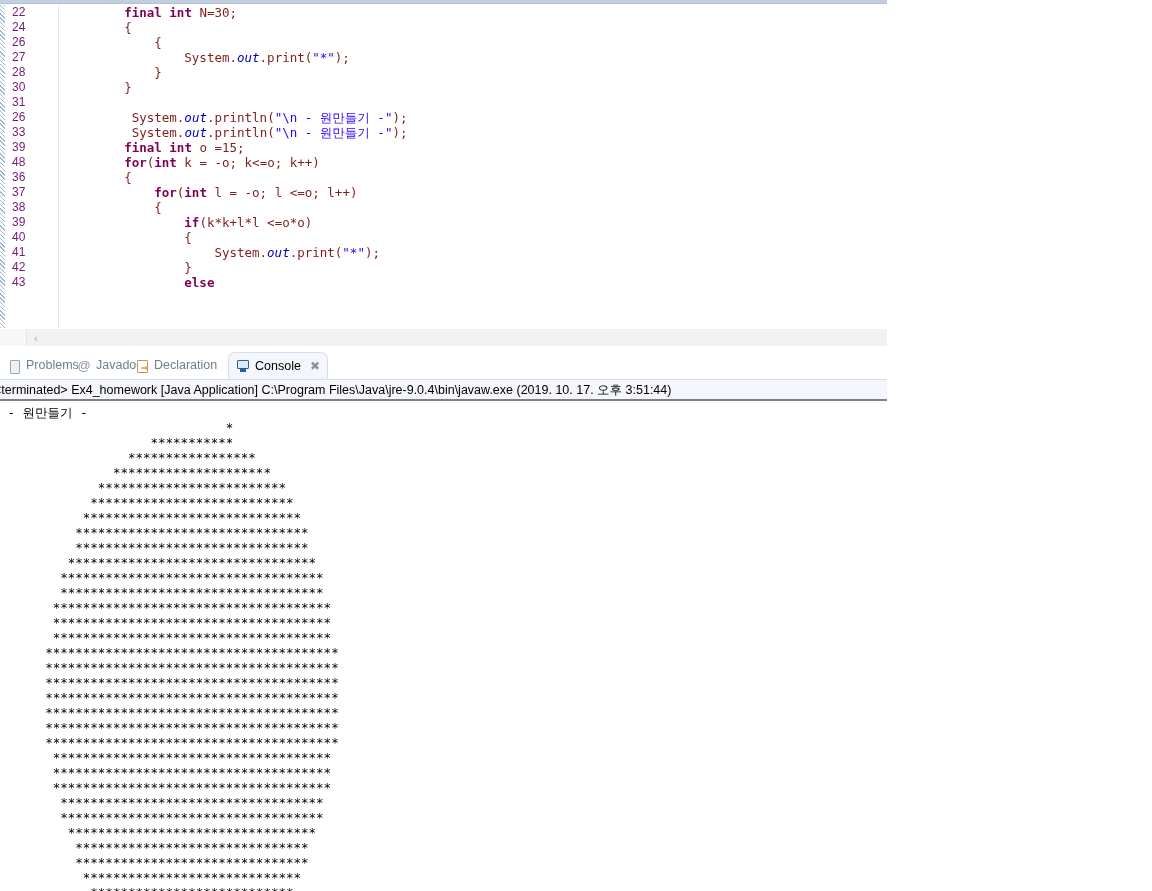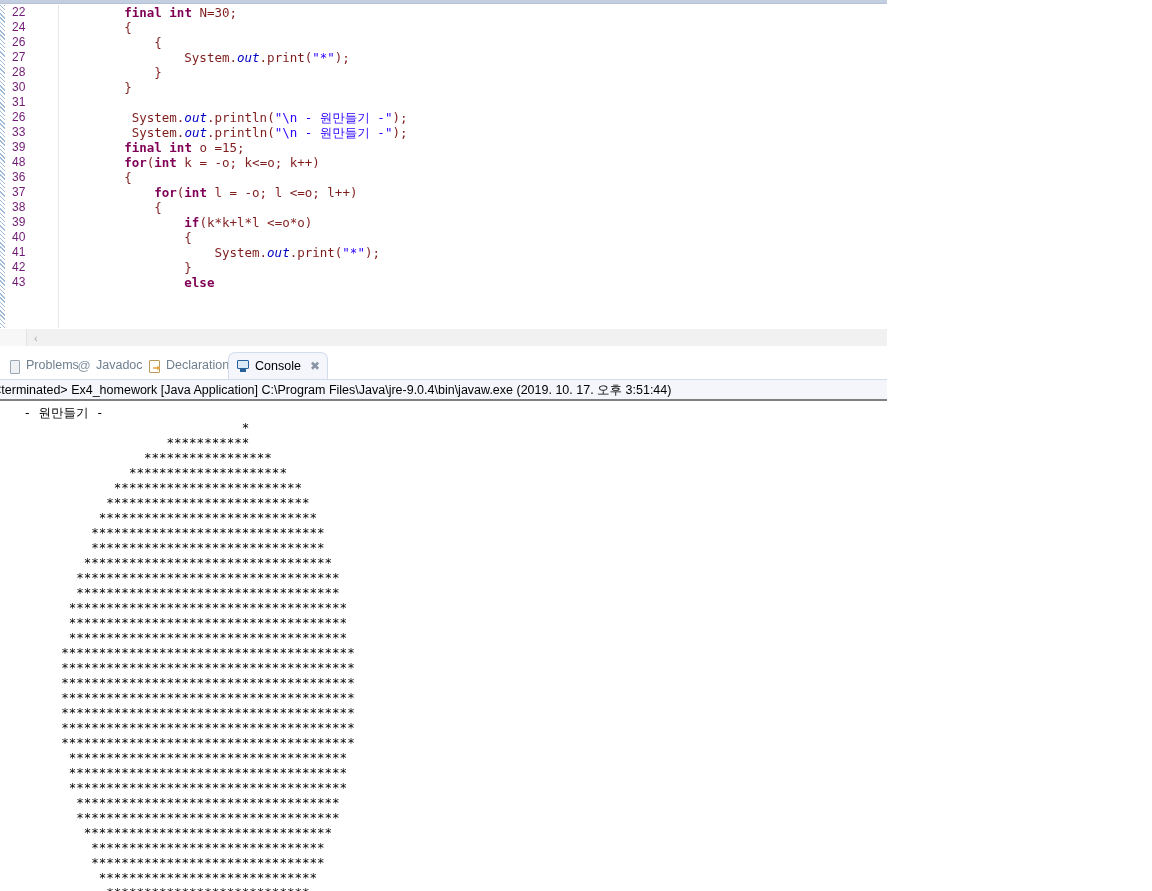--- a/index.html
+++ b/index.html
@@ -272,21 +272,21 @@
     background: #ffffff;
     overflow: hidden;
     font-family: "DejaVu Sans Mono", monospace;
     font-size: 12.5px;
     color: #000000;
   }
   .out-line {
     height: 15px;
     line-height: 15px;
     white-space: pre;
-    padding-left: 16px;
+    padding-left: 0px;
   }
   .out-line.header {
     letter-spacing: 0px;
   }
 </style>
 </head>
 <body>
 
 <div id="top-accent"></div>
 
@@ -325,21 +325,21 @@
 
 <div id="view-tabs">
     <div class="vtab inactive" style="left: 0px;">
       <span class="vtab-icon icon-problems"></span>
       <span>Problems</span>
     </div>
     <div class="vtab inactive" style="left: 70px;">
       <span class="vtab-icon icon-javadoc">@</span>
       <span>Javadoc</span>
     </div>
-    <div class="vtab inactive" style="left: 140px; text-align: right;">
+    <div class="vtab inactive" style="left: 128px; text-align: right;">
       <span class="vtab-icon icon-declaration"></span>
       <span>Declaration</span>
     </div>
     <div class="vtab active" style="left: 228px;">
       <span class="vtab-icon icon-console"></span>
       <span>Console</span>
       <span class="vtab-close">✖</span>
     </div>
   </div>
 

